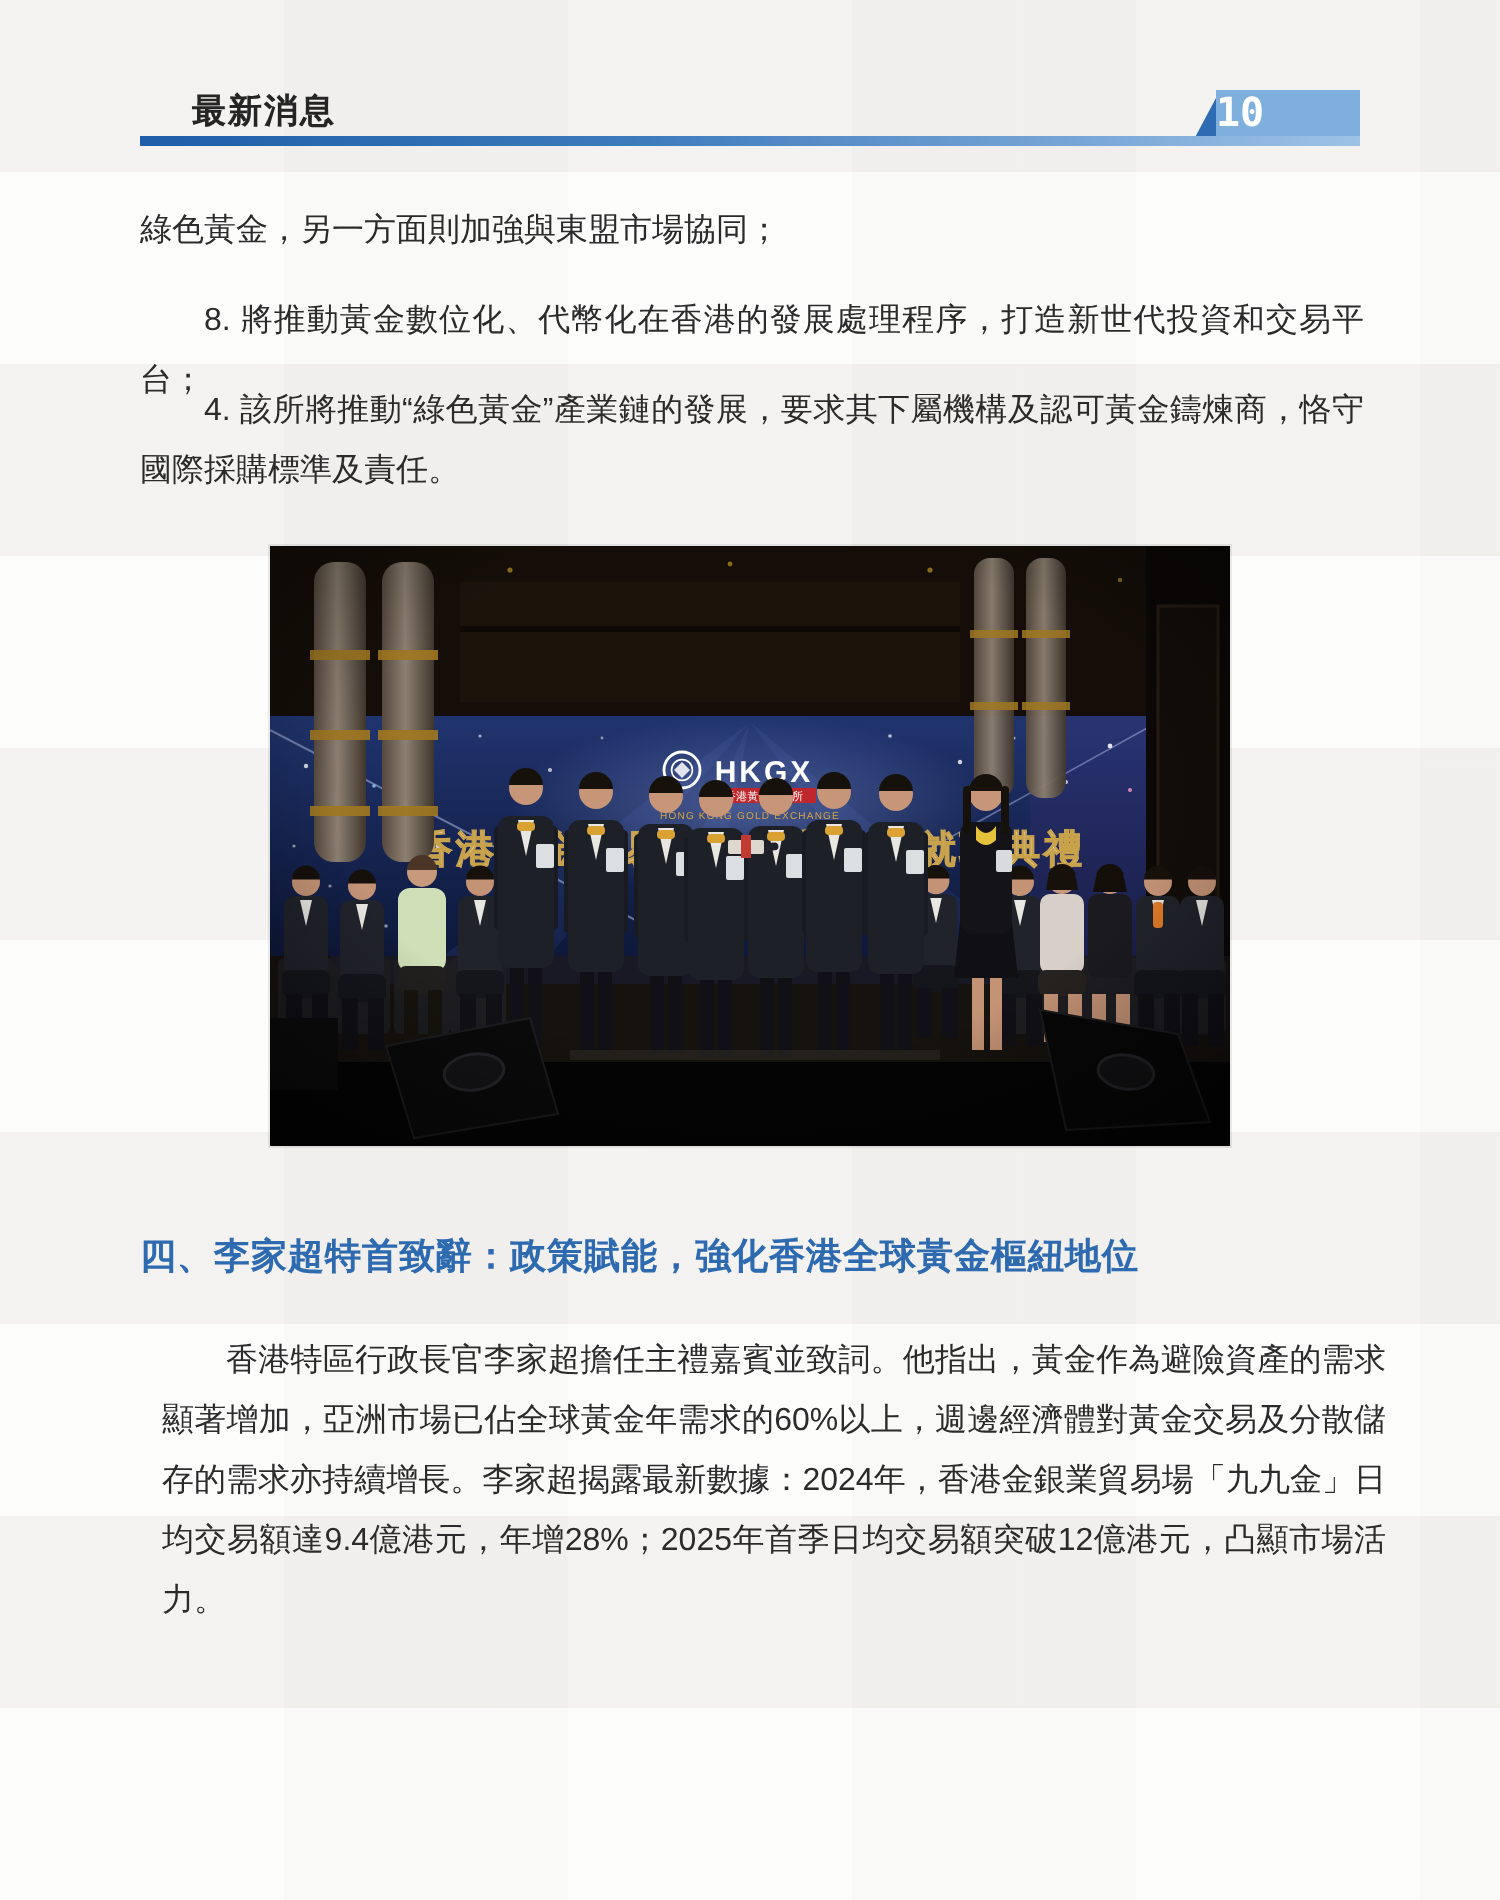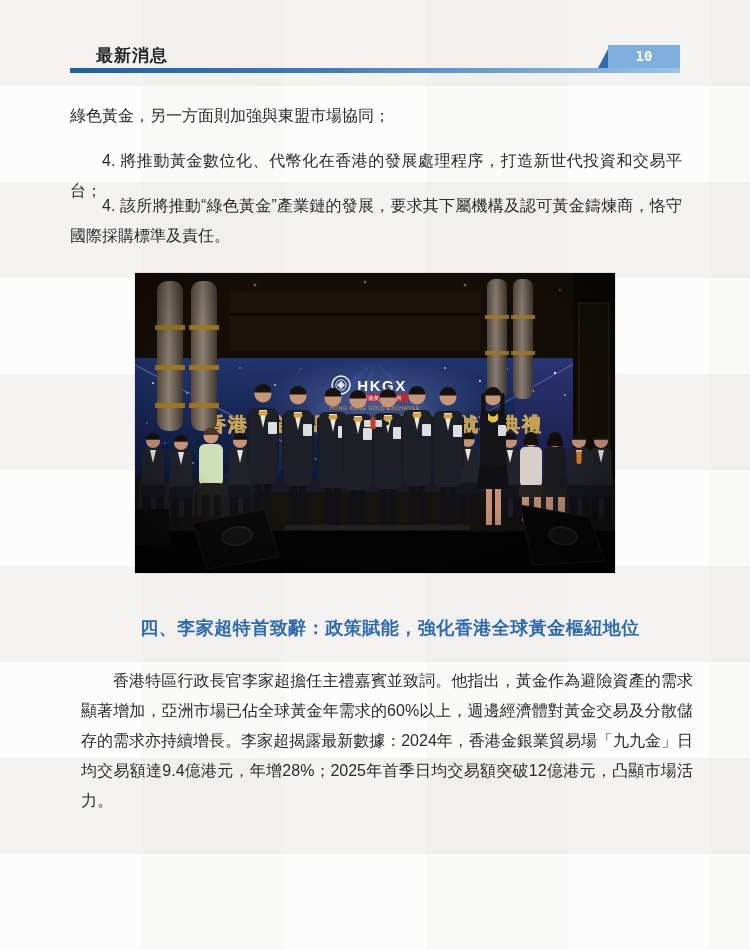--- a/index.html
+++ b/index.html
@@ -26,31 +26,31 @@
   .page-badge{position:absolute;left:594px;top:45px;width:86px;height:23px;}
   .page-badge .lightbar{
     position:absolute;left:14px;top:0;width:72px;height:23px;background:#7fafdd;
   }
   .page-badge .darkpara{
     position:absolute;left:10px;top:0;width:30px;height:23px;background:#2d6cb3;
     transform:skewX(-28deg);
   }
   .page-badge .num{
     position:absolute;left:14px;top:0;width:72px;height:23px;
-    text-align:center;line-height:23px;color:#ffffff;font-weight:bold;
-    font-size:14px;font-family:"DejaVu Sans Mono","Liberation Mono",monospace;
+    text-align:left;line-height:23px;color:#ffffff;font-weight:bold;
+    font-size:20px;font-family:"DejaVu Sans Mono","Liberation Mono",monospace;
   }
   .bodytext{
     position:absolute;left:70px;width:612px;
     font-size:16px;line-height:30px;text-align:justify;color:#2b2b2b;
   }
   .indent{text-indent:2em;}
   .sec-heading{
     position:absolute;left:70px;width:640px;
-    font-size:18px;font-weight:bold;color:#2e6ab0;letter-spacing:.5px;text-align:center;
+    font-size:18px;font-weight:bold;color:#2e6ab0;letter-spacing:.5px;
   }
   .photo{
     position:absolute;left:135px;top:273px;width:480px;height:300px;
     box-shadow:0 0 0 1px rgba(0,0,0,.08);
   }
   .photo svg{display:block;}
 </style>
 </head>
 <body>
 
@@ -58,21 +58,21 @@
 
   <div class="hdr-title">最新消息</div>
   <div class="page-badge">
     <div class="darkpara"></div>
     <div class="lightbar"></div>
     <div class="num">10</div>
   </div>
   <div class="hdr-rule"></div>
 
   <p class="bodytext" style="top:85px">綠色黃金，另一方面則加強與東盟市場協同；</p>
-  <p class="bodytext indent" style="top:130px">4. 將推動黃金數位化、代幣化在香港的發展處理程序，打造新世代投資和交易平台；</p>
+  <p class="bodytext indent" style="top:130px">8. 將推動黃金數位化、代幣化在香港的發展處理程序，打造新世代投資和交易平台；</p>
   <p class="bodytext indent" style="top:175px">4. 該所將推動“綠色黃金”產業鏈的發展，要求其下屬機構及認可黃金鑄煉商，恪守國際採購標準及責任。</p>
 
   <div class="photo">
     <svg width="480" height="300" viewBox="0 0 480 300" xmlns="http://www.w3.org/2000/svg">
       <defs>
         <linearGradient id="bannerG" x1="0" y1="0" x2="0" y2="1">
           <stop offset="0" stop-color="#20346e"></stop>
           <stop offset="0.55" stop-color="#15234f"></stop>
           <stop offset="1" stop-color="#0d1838"></stop>
         </linearGradient>

